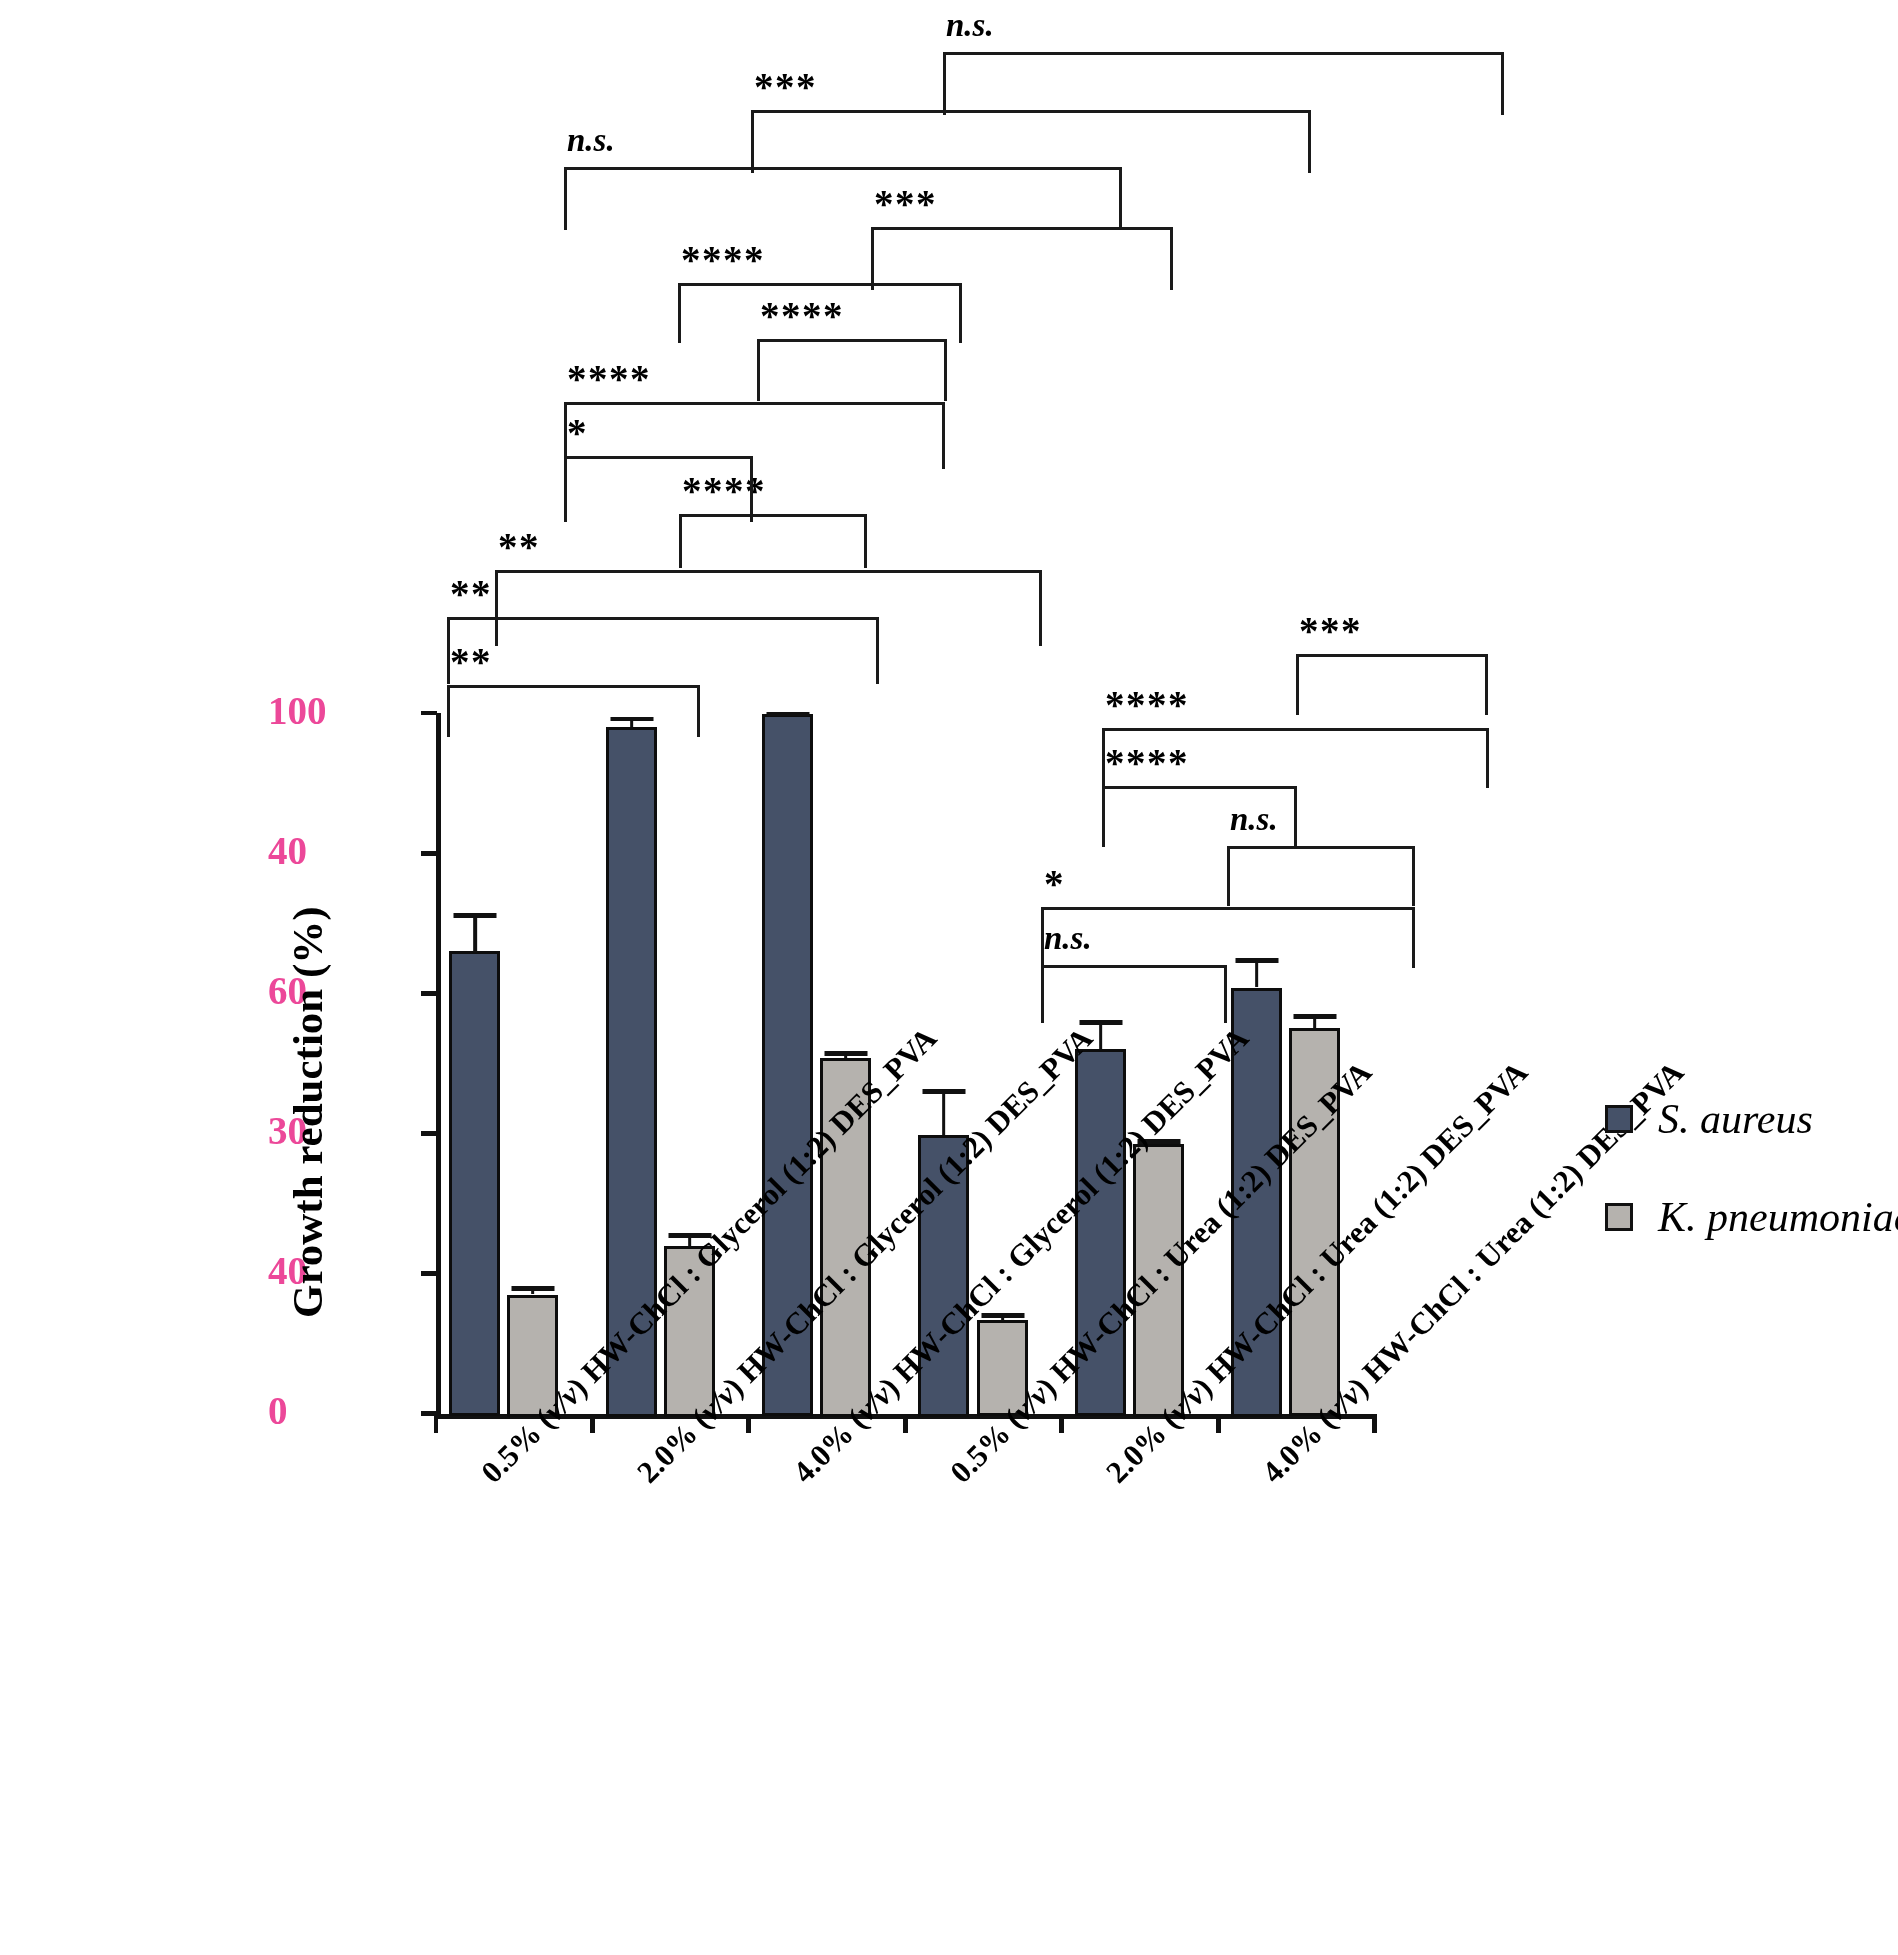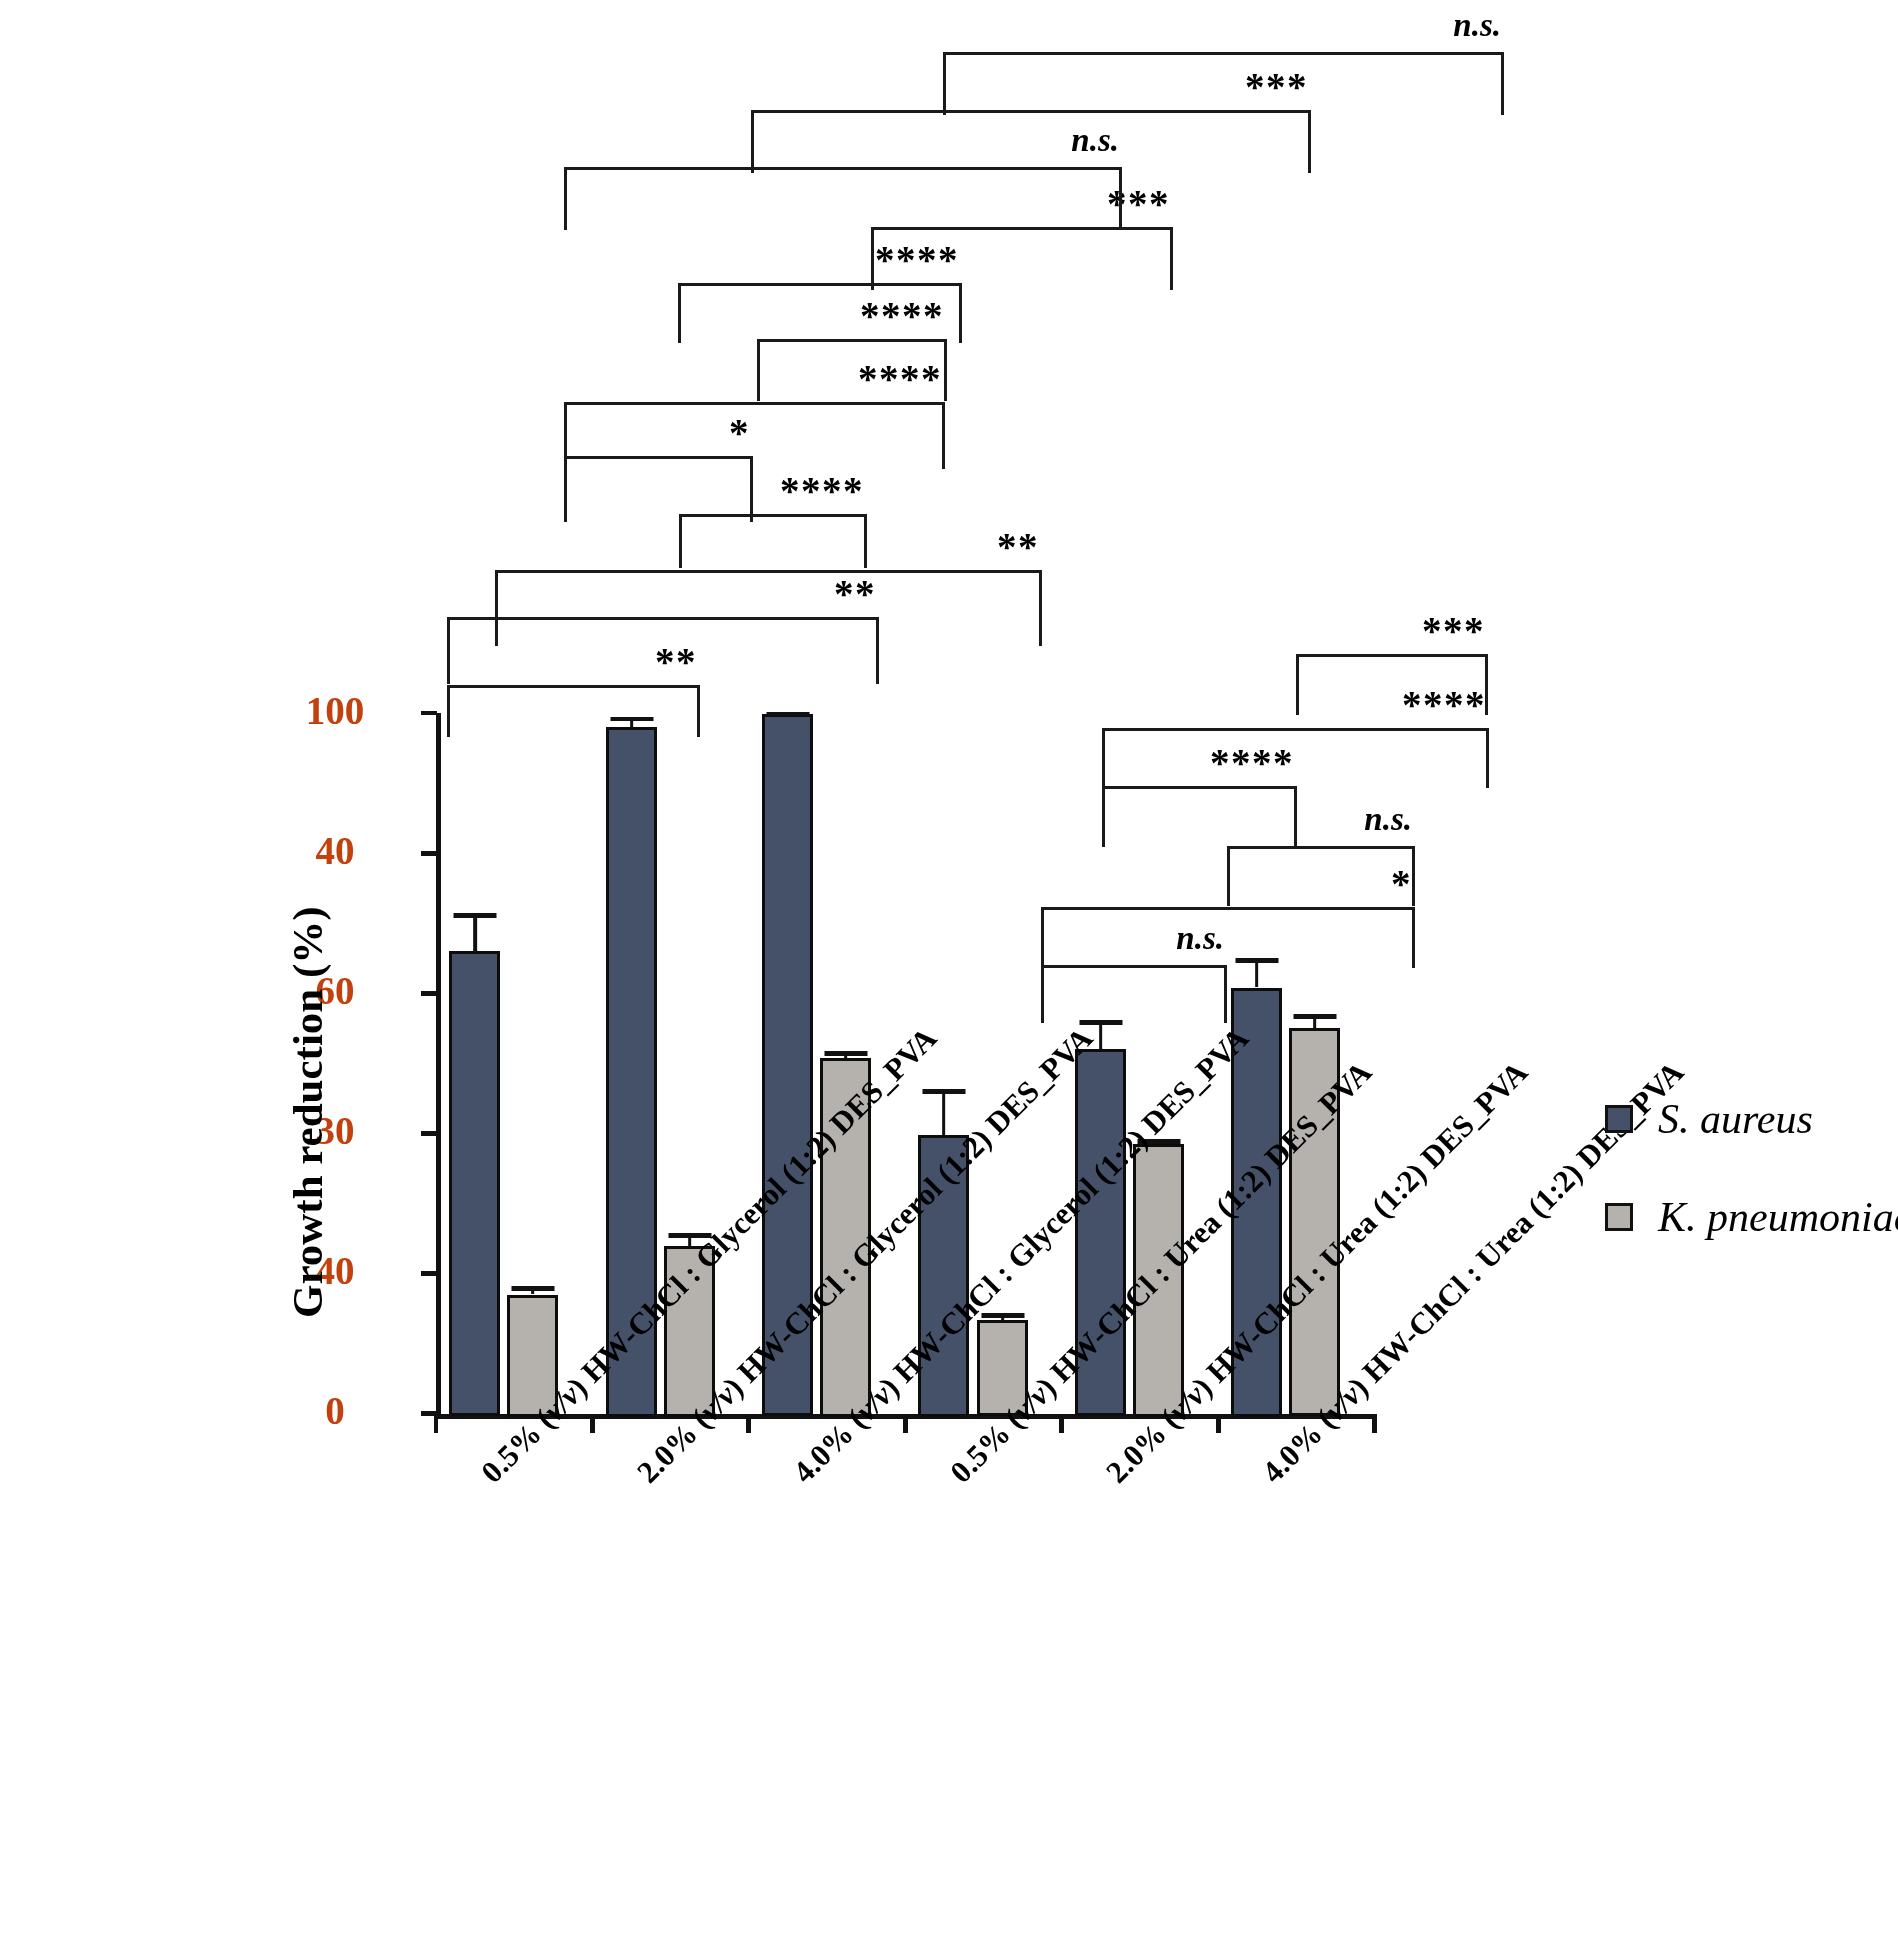--- a/index.html
+++ b/index.html
@@ -4,31 +4,31 @@
 <style>
   html,body{margin:0;padding:0;background:#fff;}
   body{width:1899px;height:1955px;position:relative;font-family:"Liberation Serif",serif;overflow:hidden;}
   .fig{position:absolute;inset:0;}
 
   
   .brk{position:absolute;box-sizing:border-box;
        border-top:3px solid #1a1a1a;
        border-left:3px solid #1a1a1a;
        border-right:3px solid #1a1a1a;}
-  .brk .lab{position:absolute;left:0;right:0;top:-46px;text-align:right;
+  .brk .lab{position:absolute;left:0;right:0;top:-46px;text-align:left;
             font-size:34px;color:#000;line-height:1;white-space:nowrap;}
   .brk .lab.ns{font-style:italic;font-weight:bold;font-size:33px;}
   .brk .lab.st{font-weight:bold;letter-spacing:1.5px;font-size:39px;}
 
   
   #plot{position:absolute;}
   .yaxis{position:absolute;left:0;top:0;width:5.2px;background:#111;}
   .xaxis{position:absolute;left:0;height:5.2px;background:#111;}
   .tick{position:absolute;width:16.4px;height:4.5px;background:#111;}
-  .tlab{position:absolute;text-align:center;font-size:39px;font-weight:bold;color:#c2410c;
+  .tlab{position:absolute;text-align:left;font-size:39px;font-weight:bold;color:#ec4899;
         font-family:"Liberation Serif",serif;line-height:1;}
   .ytitle{position:absolute;font-size:43px;font-weight:bold;white-space:nowrap;
           transform:rotate(-90deg);transform-origin:0 0;}
 
   
   .bar{position:absolute;box-sizing:border-box;border:3px solid #0d0d0d;}
   .errbar{position:absolute;}
   .errbar .vert{position:absolute;left:50%;transform:translateX(-50%);width:3.7px;background:#111;}
   .errbar .cap{position:absolute;left:50%;transform:translateX(-50%);height:4.5px;width:43px;background:#111;top:0;}
 

